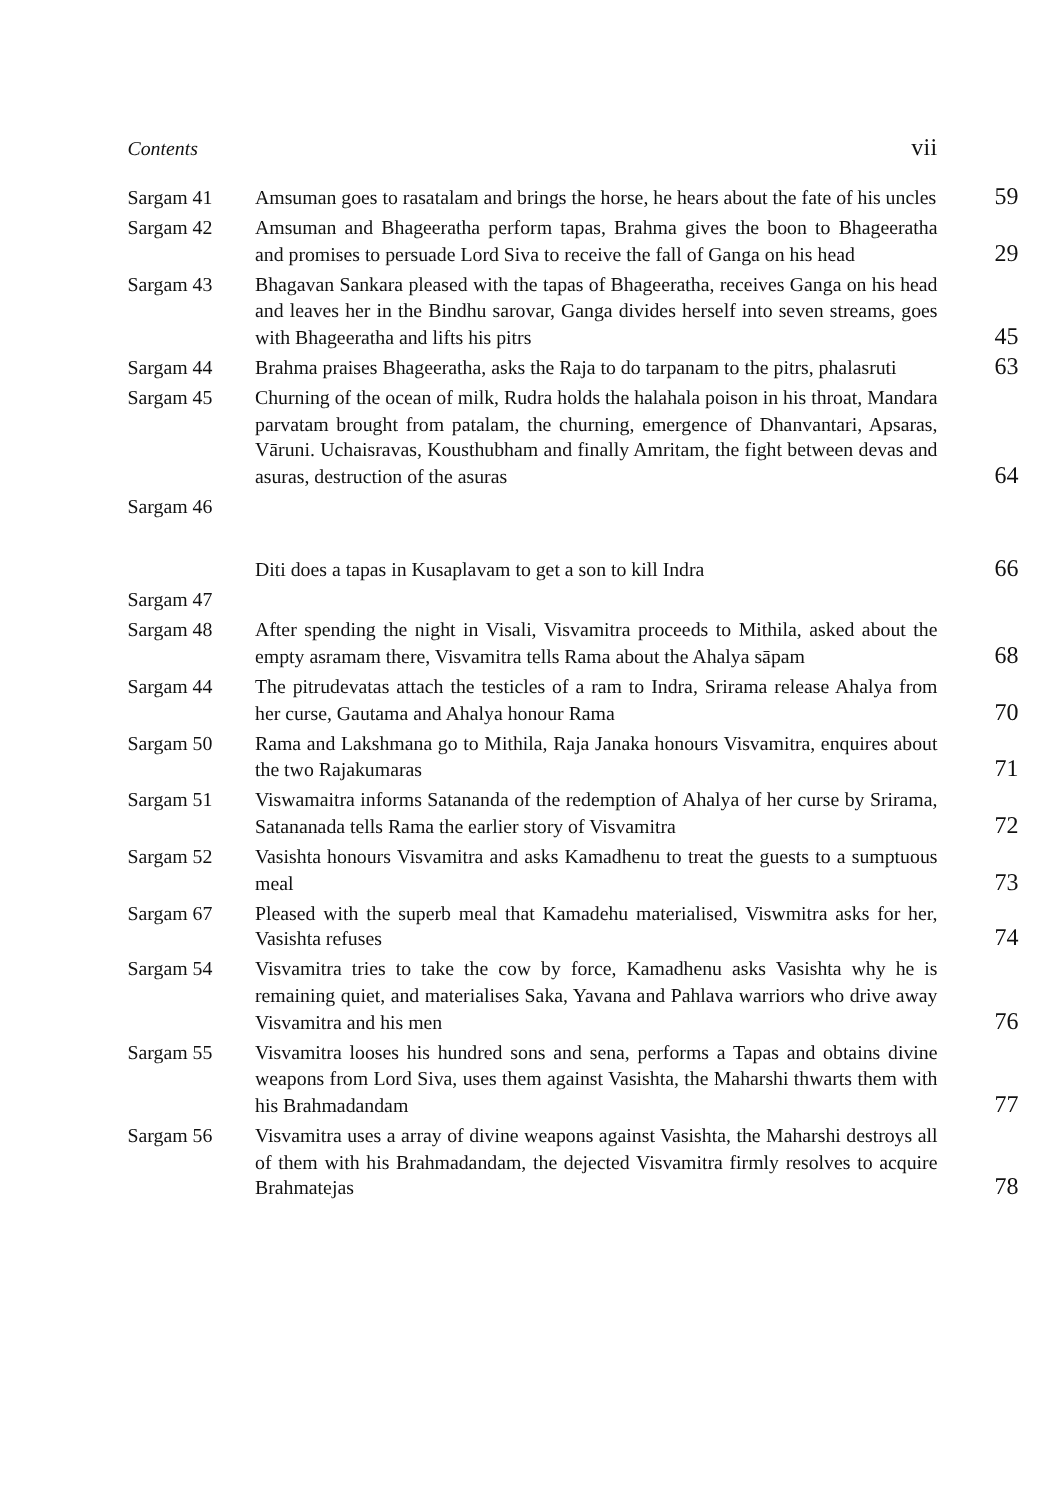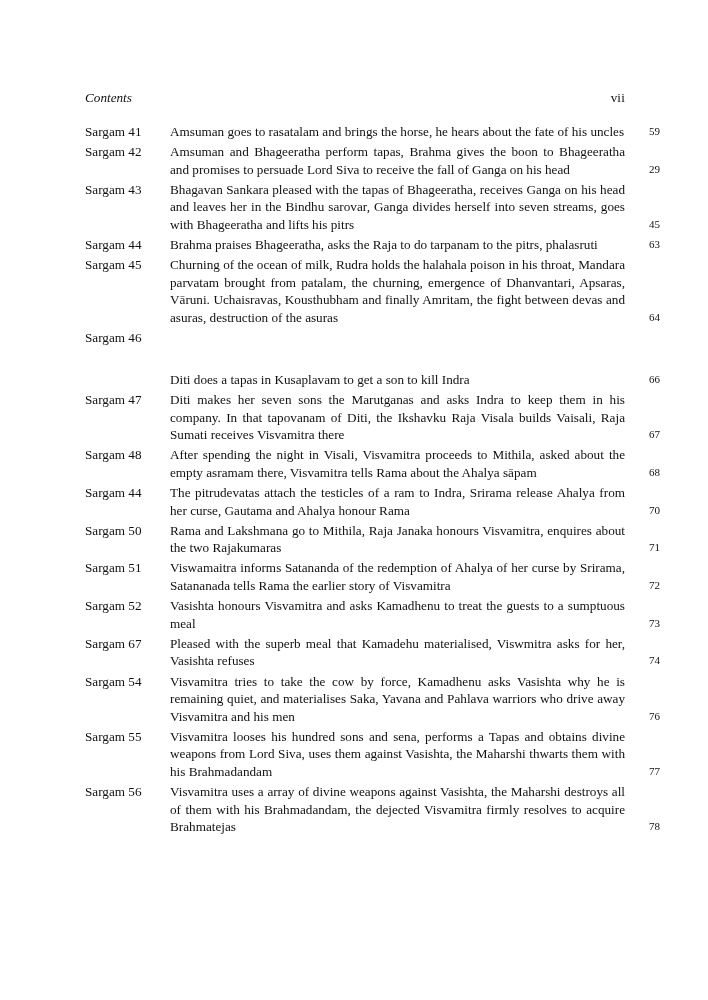--- a/index.html
+++ b/index.html
@@ -37,21 +37,21 @@
     align-items: baseline;
     font-size: 13.2px;
   }
 
   .running-head-title {
     font-style: italic;
   }
 
   .running-head-folio {
     font-style: normal;
-    font-size: 13px;
+    font-size: 16px;
     letter-spacing: 0.2px;
   }
 
   
   .toc {
     position: absolute;
     left: 85px;
     top: 123px;
     width: 540px;
   }
@@ -91,21 +91,22 @@
     text-align: left;
     margin-top: 42px;
   }
 
   
   .toc-folio {
     position: absolute;
     right: -54px;
     bottom: 0;
     width: 30px;
-    font-size: 11px;
+    text-align: right;
+    font-size: 16px;
     line-height: 17.6px;
     font-style: normal;
   }
 </style>
 </head>
 <body>
 
 <div class="page">
 
   <div class="running-head">
@@ -151,24 +152,20 @@
       </div>
       <div class="toc-entry single">
         <div class="toc-label">Sargam 46</div>
         <div class="toc-body">
           <p class="toc-desc">Diti does a tapas in Kusaplavam to get a son to kill Indra</p>
           <span class="toc-folio">66</span>
         </div>
       </div>
       <div class="toc-entry">
         <div class="toc-label">Sargam 47</div>
-        <div class="toc-body">
-          <p class="toc-desc">Diti makes her seven sons the Marutganas and asks Indra to keep them in his company. In that tapovanam of Diti, the Ikshavku Raja Visala builds Vaisali, Raja Sumati receives Visvamitra there</p>
-          <span class="toc-folio">67</span>
-        </div>
       </div>
       <div class="toc-entry">
         <div class="toc-label">Sargam 48</div>
         <div class="toc-body">
           <p class="toc-desc">After spending the night in Visali, Visvamitra proceeds to Mithila, asked about the empty asramam there, Visvamitra tells Rama about the Ahalya sāpam</p>
           <span class="toc-folio">68</span>
         </div>
       </div>
       <div class="toc-entry">
         <div class="toc-label">Sargam 44</div>

